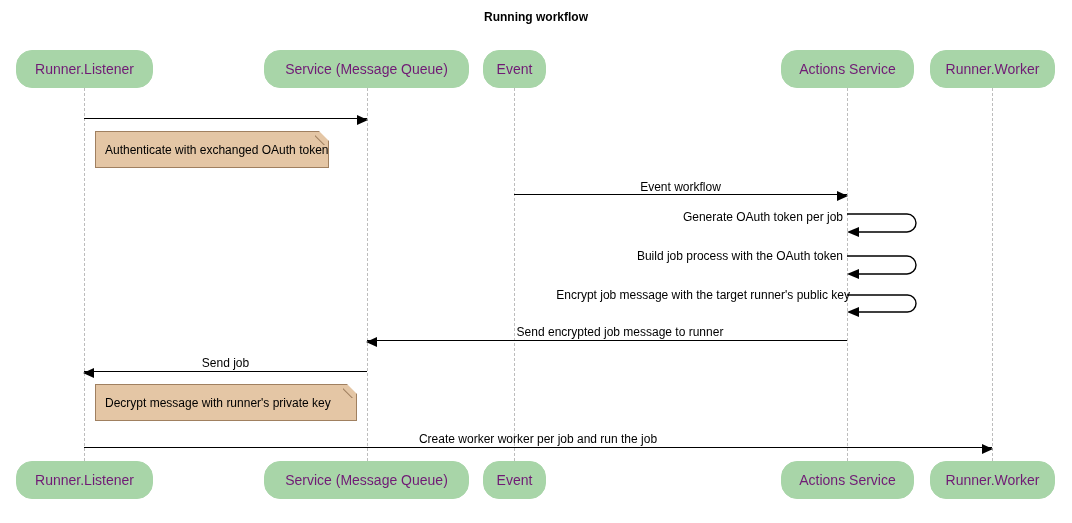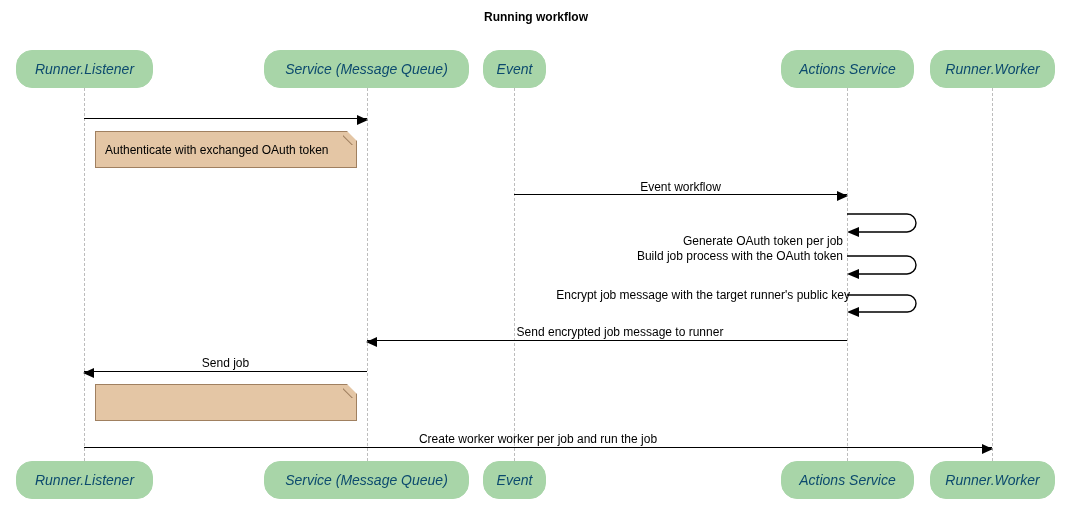--- a/index.html
+++ b/index.html
@@ -35,24 +35,23 @@
   .participant {
     position: absolute;
     box-sizing: border-box;
     background: #a8d5a8;
     border: 1px solid #a8d5a8;
     border-radius: 16px;
     display: flex;
     align-items: center;
     justify-content: center;
     font-size: 14px;
-    color: #0c4a6e;
+    color: #701a75;
     white-space: nowrap;
     height: 38px;
-    font-style: italic;
   }
   
   .lifeline {
     position: absolute;
     width: 0;
     border-left: 1px dashed #bdbdbd;
   }
   
   .msg {
     position: absolute;
@@ -214,41 +213,42 @@
       </div>
       <div class="msg-label" style="left: 84px; width: 908px; top: 432px;">Create worker worker per job and run the job</div>
     </div>
   <div id="self-messages">
       <div class="selfloop" style="left: 847px; top: 214px; width: 73px; height: 24px;">
         <svg width="73" height="24">
           <path d="M 0 0 H 60 A 9 9 0 0 1 69 9 V 9 A 9 9 0 0 1 60 18 H 11" fill="none" stroke="#000000" stroke-width="1.4"></path>
           <polygon points="0,18 12,13 12,23" fill="#000000"></polygon>
         </svg>
       </div>
-      <div class="selfloop-label" style="left: 0px; width: 843px; top: 210px; margin-top: 24px;">Generate OAuth token per job</div>
+      <div class="selfloop-label" style="left: 0px; width: 843px; top: 210px;">Generate OAuth token per job</div>
       <div class="selfloop" style="left: 847px; top: 256px; width: 73px; height: 24px;">
         <svg width="73" height="24">
           <path d="M 0 0 H 60 A 9 9 0 0 1 69 9 V 9 A 9 9 0 0 1 60 18 H 11" fill="none" stroke="#000000" stroke-width="1.4"></path>
           <polygon points="0,18 12,13 12,23" fill="#000000"></polygon>
         </svg>
       </div>
       <div class="selfloop-label" style="left: 0px; width: 843px; top: 249px;">Build job process with the OAuth token</div>
       <div class="selfloop" style="left: 847px; top: 295px; width: 73px; height: 23px;">
         <svg width="73" height="23">
           <path d="M 0 0 H 60.5 A 8.5 8.5 0 0 1 69 8.5 V 8.5 A 8.5 8.5 0 0 1 60.5 17 H 11" fill="none" stroke="#000000" stroke-width="1.4"></path>
           <polygon points="0,17 12,12 12,22" fill="#000000"></polygon>
         </svg>
       </div>
       <div class="selfloop-label" style="left: 0px; width: 843px; top: 288px; margin-left: 7px;">Encrypt job message with the target runner's public key</div>
     </div>
   <div id="notes">
-      <div class="note" style="left: 95px; top: 131px; width: 262px; height: 37px;">
+      <div class="note" style="left: 95px; top: 131px; width: 234px; height: 37px;">
         <span>Authenticate with exchanged OAuth token</span>
         <div class="note-fold"></div>
         <div class="note-fold-edge"></div>
       </div>
       <div class="note" style="left: 95px; top: 384px; width: 262px; height: 37px;">
+        <span>Decrypt message with runner's private key</span>
         <div class="note-fold"></div>
         <div class="note-fold-edge"></div>
       </div>
     </div>
 
 </div>
 
 </body></html>

